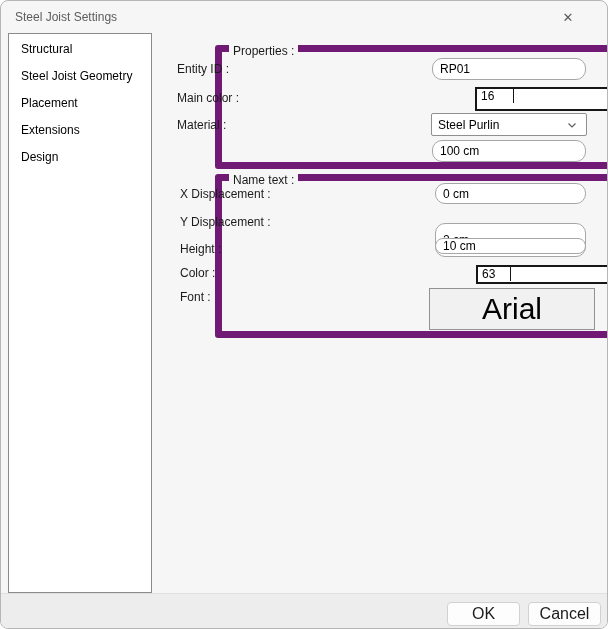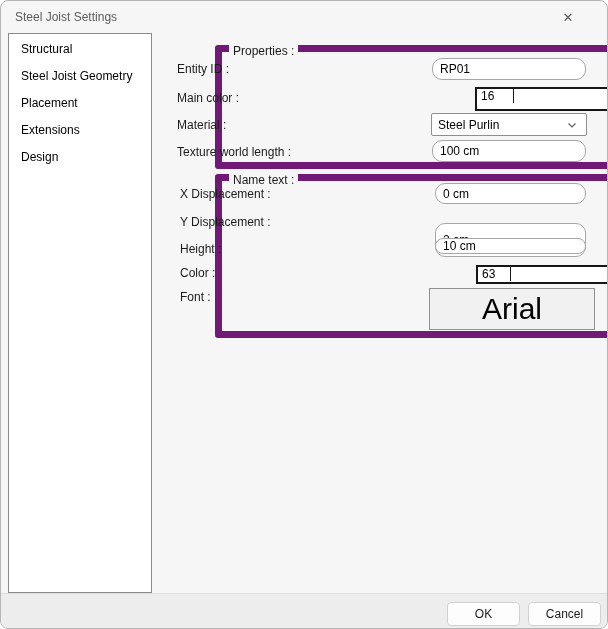--- a/index.html
+++ b/index.html
@@ -95,21 +95,21 @@
     display:flex;align-items:center;justify-content:center;cursor:pointer;
   }
   
   .footer{
     position:absolute;left:0;right:0;top:592px;height:37px;
     background:#ededed;border-top:1px solid #e0e0e0;
   }
   .btn{
     position:absolute;top:8px;width:73px;height:24px;
     background:#fdfdfd;border:1px solid #d1d1d1;border-radius:4px;
-    font-family:inherit;font-size:12px;color:#1b1b1b;cursor:pointer;
+    font-family:inherit;font-size:16px;color:#1b1b1b;cursor:pointer;
   }
   .btn-ok{left:446px;}
   .btn-cancel{left:527px;}
 </style>
 </head>
 <body>
 
 <div class="window">
 
   <div class="titlebar">
@@ -143,21 +143,20 @@
   <span class="flabel lbl-material">Material :</span>
   <div class="combo">
     <span class="combo-text">Steel Purlin</span>
     <span class="combo-chevron">
       <svg width="12" height="12" viewBox="0 0 12 12">
           <path d="M2.5 4.5 L6 8 L9.5 4.5" fill="none" stroke="#5f5f5f" stroke-width="1.2"></path>
         </svg>
     </span>
   </div>
 
-  <span class="flabel lbl-texture">Texture world length :</span>
   <input class="tinput in-texture" value="100 cm" style="">
 
   <div class="groupbox gb-name">
     <span class="gb-caption">Name text :</span>
   </div>
 
   <span class="flabel indent lbl-xdisp">X Displacement :</span>
   <input class="tinput in-xdisp" value="0 cm" style="">
 
   <span class="flabel indent lbl-ydisp">Y Displacement :</span>

